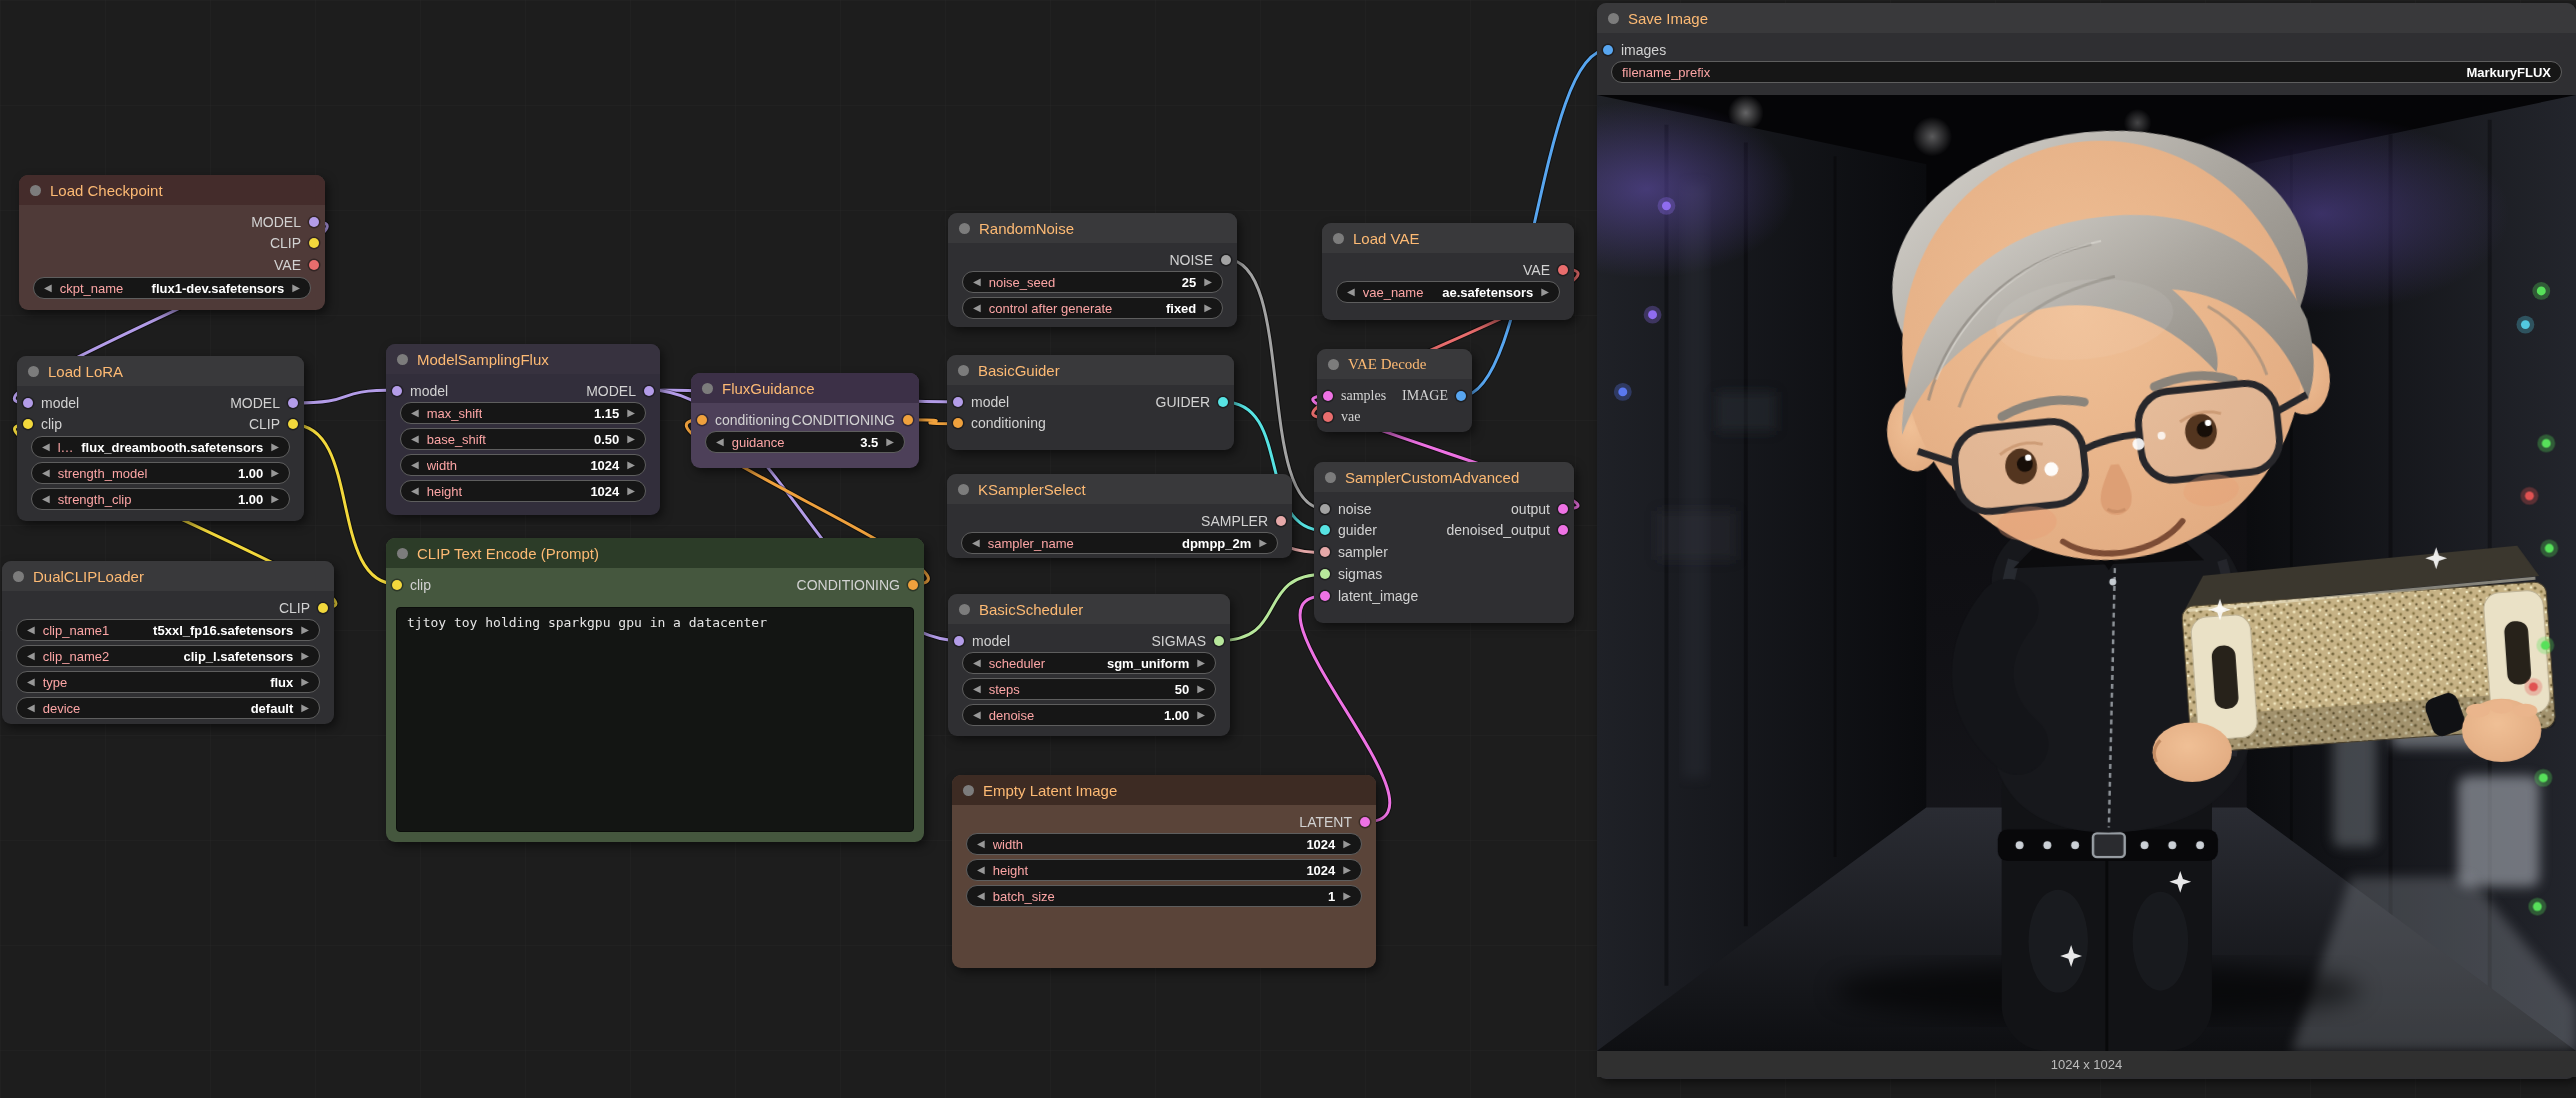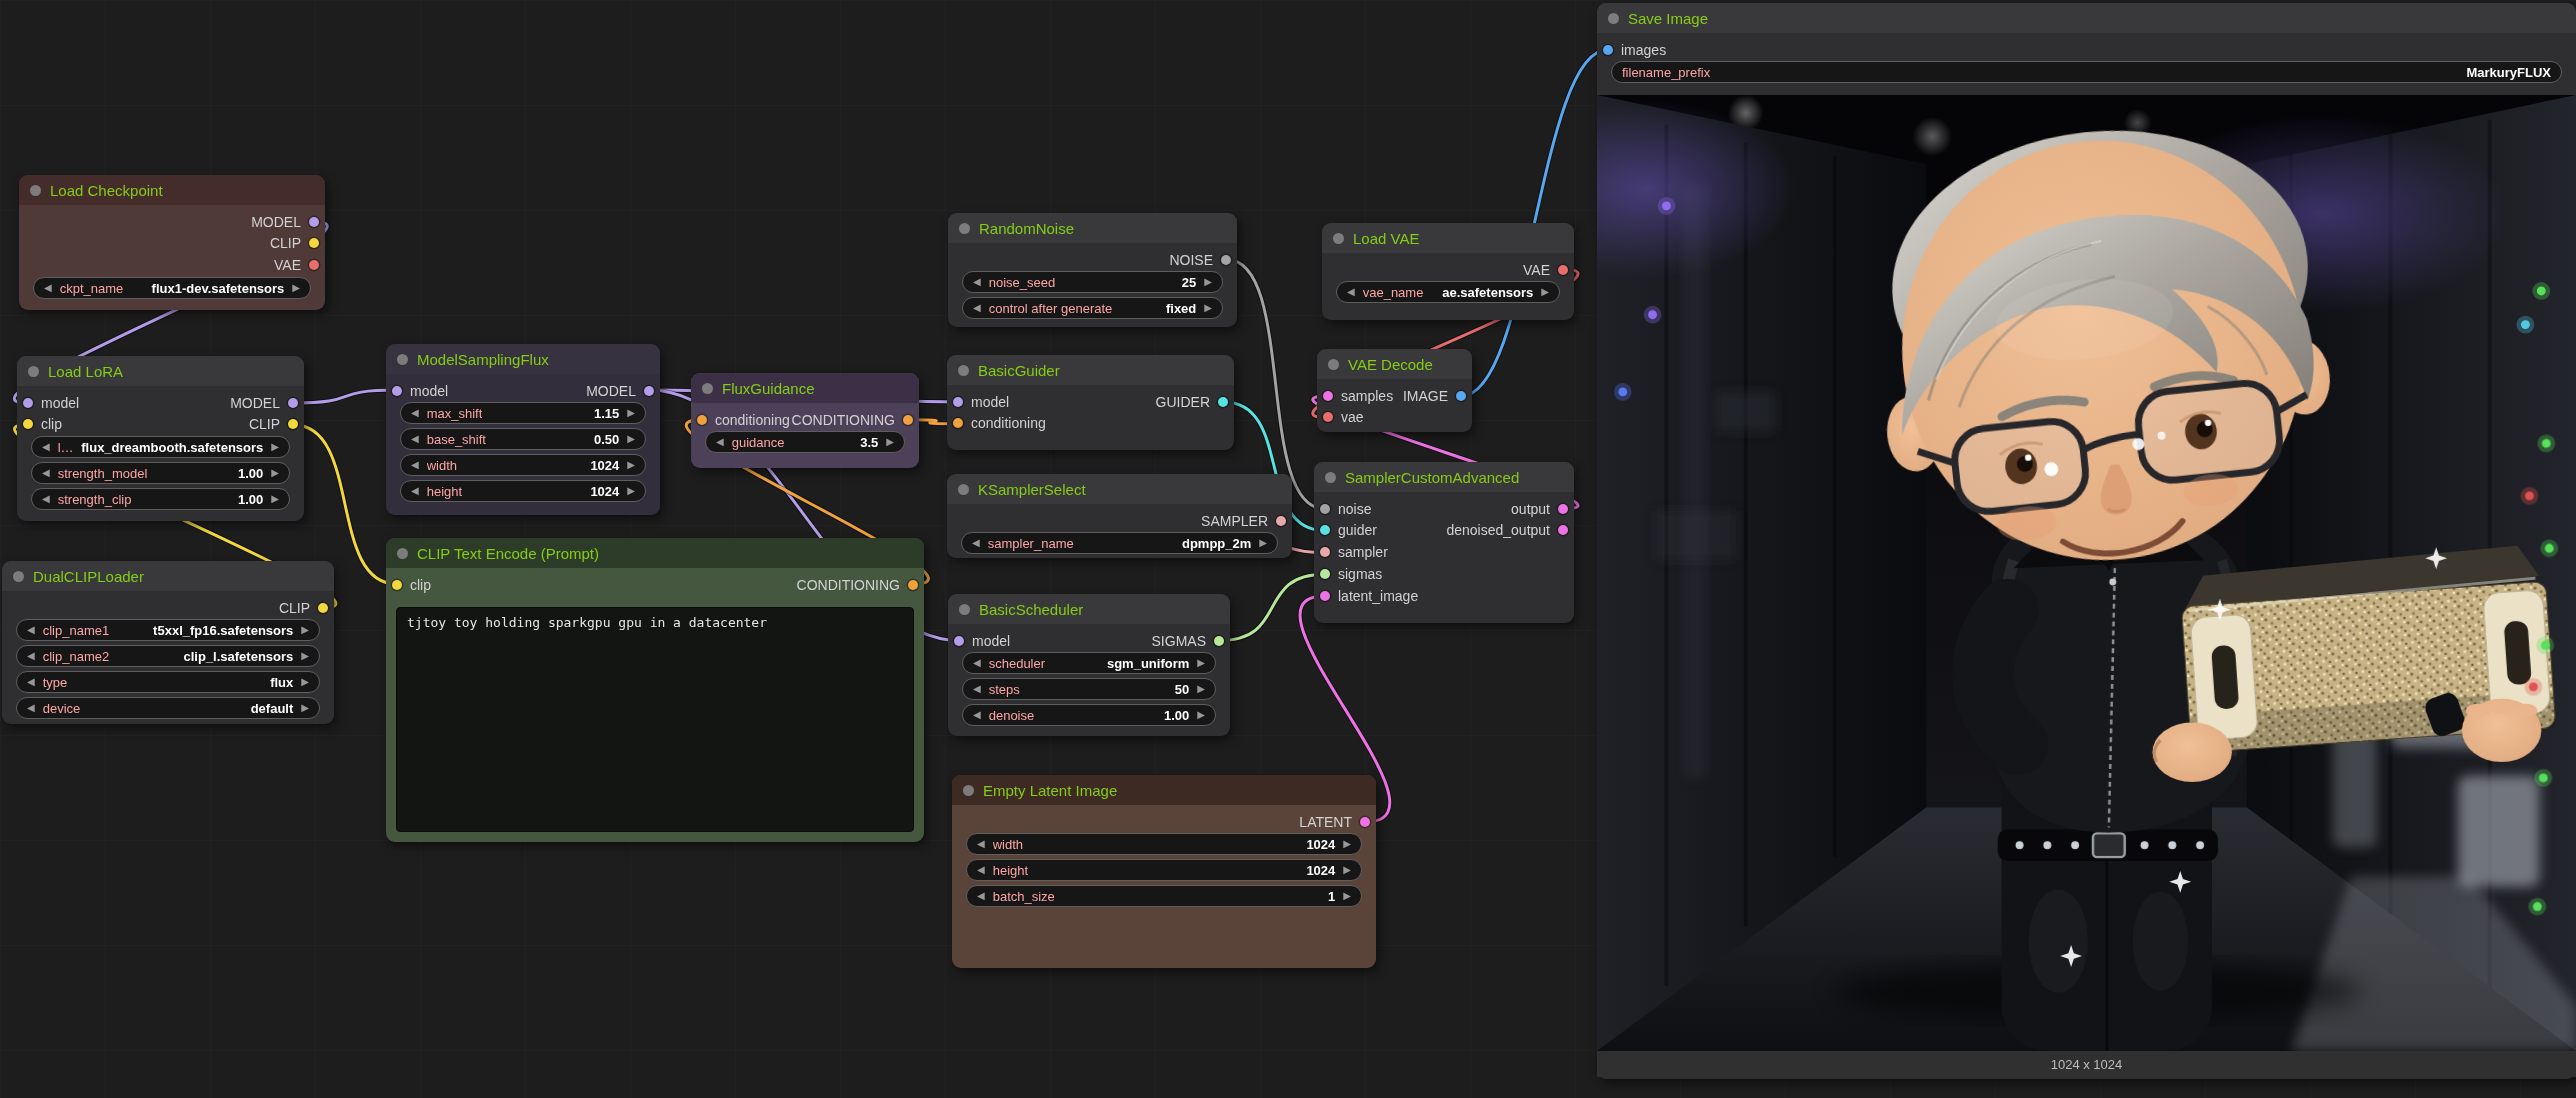--- a/index.html
+++ b/index.html
@@ -4,21 +4,21 @@
 <style>
   html,body{margin:0;padding:0;background:#141414;}
   #app{position:relative;width:2576px;height:1099px;background:#1d1d1d;overflow:hidden;
        font-family:"Liberation Sans",sans-serif;
        background-image:linear-gradient(rgba(255,255,255,.016) 1px,transparent 1px),
                         linear-gradient(90deg,rgba(255,255,255,.016) 1px,transparent 1px);
        background-size:105px 105px;}
   #links{position:absolute;left:0;top:0;z-index:1;}
   .node{position:absolute;z-index:2;border-radius:9px;box-shadow:3px 4px 10px rgba(0,0,0,.5);}
   .ntitle{position:absolute;top:0;left:0;right:0;height:30px;border-radius:9px 9px 0 0;
-          display:flex;align-items:center;gap:9px;padding:0 11px;font-size:15px;color:#84cc16;white-space:nowrap;overflow:hidden;}
+          display:flex;align-items:center;gap:9px;padding:0 11px;font-size:15px;color:#fdba74;white-space:nowrap;overflow:hidden;}
   .tdot{width:11px;height:11px;border-radius:50%;background:#7c7c7c;flex:none;}
   .srow{position:absolute;left:0;right:0;height:22px;font-size:14px;color:#d2d2d2;}
   .sdot{position:absolute;top:50%;margin-top:-5px;width:10px;height:10px;border-radius:50%;box-shadow:0 0 0 1.5px rgba(0,0,0,.35);}
   .sdot.din{left:6px}.sdot.dout{right:6px}
   .slab{position:absolute;line-height:22px;white-space:nowrap;}
   .slab.lin{left:24px}.slab.lout{right:24px}
   .widget{position:absolute;left:14px;right:14px;height:22px;background:#161616;border:1px solid #5e5e5e;
           border-radius:12px;display:flex;align-items:center;gap:8px;padding:0 10px;font-size:13px;box-sizing:border-box;white-space:nowrap;overflow:hidden;}
   .arr{color:#989898;font-size:10px;flex:none;line-height:1;}
   .wname{color:#fca5a5;overflow:hidden;text-overflow:ellipsis;}
@@ -351,21 +351,21 @@
         <span class="sdot dout" style="background: rgb(233, 109, 109);"></span>
         <span class="slab lout">VAE</span>
       </div>
       <div class="widget" style="top: 58px;">
         <span class="arr">◀</span>
         <span class="wname">vae_name</span>
         <span class="wval">ae.safetensors</span>
         <span class="arr">▶</span>
       </div>
     </div>
-    <div class="node" style="left: 1317px; top: 349px; width: 155px; height: 83px; background: rgb(47, 47, 50);">
+    <div class="node" style="left: 1317px; top: 349px; width: 155px; height: 83px; background: rgb(47, 47, 50); font-family: Liberation Serif, serif;">
       <div class="ntitle" style="background: rgb(57, 57, 59);">
         <span class="tdot" style="background: rgb(124, 124, 124);"></span>
         <span>VAE Decode</span>
       </div>
       <div class="srow" style="top: 36px;">
         <span class="sdot din" style="background: rgb(238, 114, 228);"></span>
         <span class="slab lin">samples</span>
         <span class="sdot dout" style="background: rgb(88, 166, 240);"></span>
         <span class="slab lout">IMAGE</span>
       </div>

